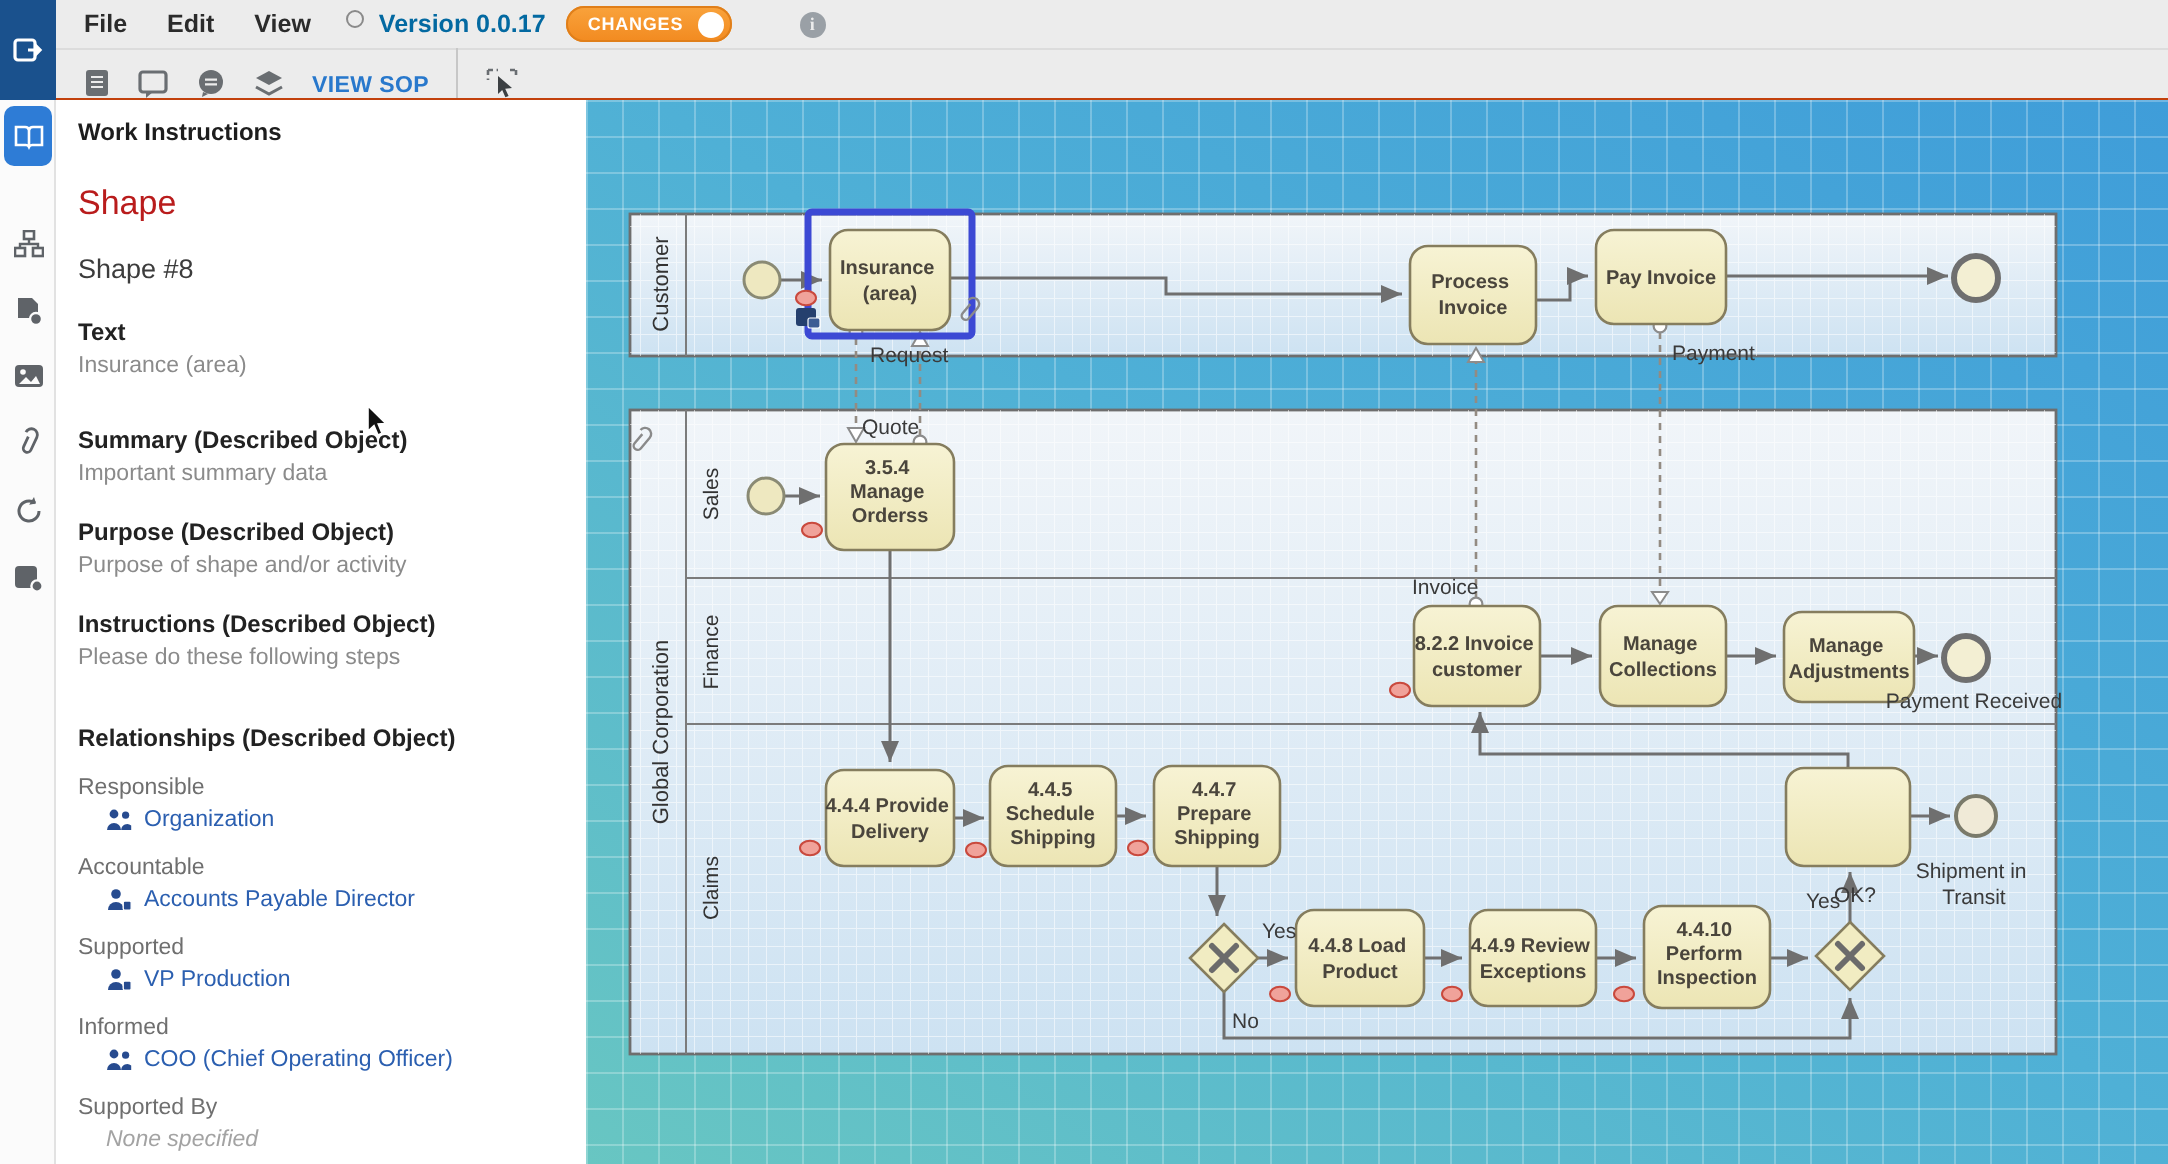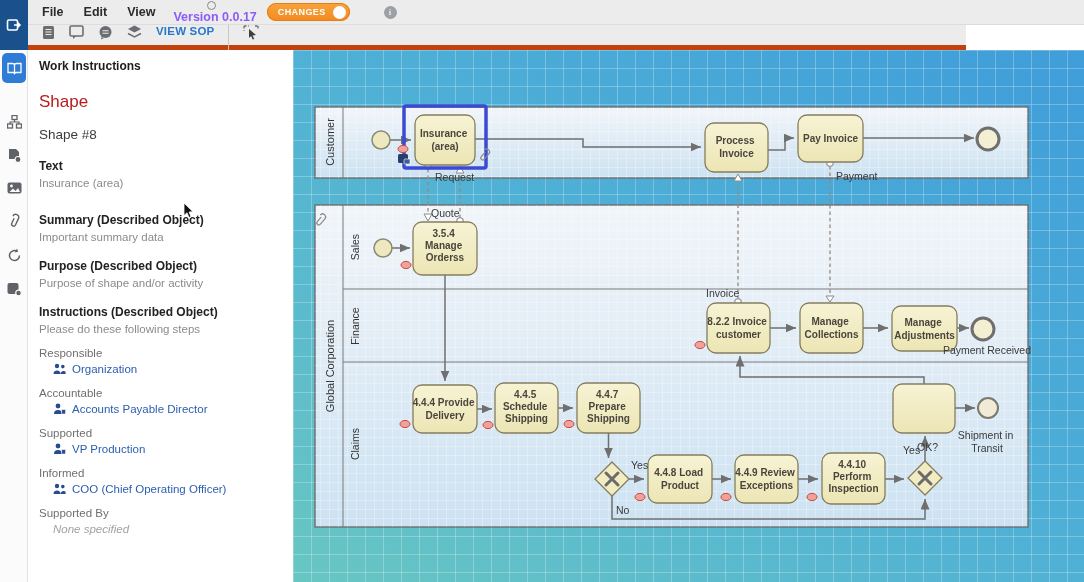--- a/index.html
+++ b/index.html
@@ -10,29 +10,29 @@
   .rail { position:absolute; left:0; top:0; width:28px; height:582px; background:#fbfbfb; border-right:1px solid #e2e2e2; z-index:5; }
   .rail-top { width:28px; height:50px; background:#1a518d; display:flex; align-items:center; justify-content:center; }
   .rail-active { position:absolute; left:2px; top:53px; width:24px; height:30px; background:#2e7cd6; border-radius:5px; display:flex; align-items:center; justify-content:center; }
   .rail-icons { position:absolute; left:0; top:95px; width:28px; display:flex; flex-direction:column; align-items:center; gap:19px; }
   .rail-icons svg { display:block; }
 
   
   .menubar { position:absolute; left:28px; top:0; width:1056px; height:25px; background:#ececec; border-bottom:1px solid #dcdcdc; display:flex; align-items:center; font-size:12.5px; color:#2b2b2b; }
   .menu-item { padding:0 10px; font-weight:bold; cursor:default; }
   .menu-item:first-child { padding-left:14px; }
-  .version-wrap { display:flex; align-items:center; margin-left:8px; font-weight:bold; color:#8b5cf6;flex-direction:column; }
+  .version-wrap { display:flex; align-items:flex-start; margin-left:8px; font-weight:bold; color:#0369a1; }
   .version-circle { width:9px; height:9px; border:1.5px solid #8a8a8a; border-radius:50%; margin-right:7px; background:#ececec; }
   .changes-pill { margin-left:10px; height:18px; background:linear-gradient(#f9a33c,#f28a20); border-radius:10px; display:flex; align-items:center; padding:0 4px 0 11px; box-shadow:inset 0 0 0 1px #e07f1a; }
   .changes-pill .lbl { color:#fff; font-size:9px; font-weight:bold; letter-spacing:.4px; margin-right:7px; }
   .changes-pill .knob { width:13px; height:13px; background:#fff; border-radius:50%; }
   .info-dot { margin-left:34px; width:13px; height:13px; border-radius:50%; background:#9aa0a6; color:#ececec; font-size:9px; font-weight:bold; display:flex; align-items:center; justify-content:center; font-family:"Liberation Serif", serif; }
 
   
-  .toolbar { position:absolute; left:28px; top:25px; width:938px; height:25px; background:#ececec; border-bottom:5px solid #c2410c; display:flex; align-items:flex-start; }
+  .toolbar { position:absolute; left:28px; top:25px; width:1056px; height:25px; background:#ececec; border-bottom:1px solid #c2410c; display:flex; align-items:flex-end; }
   .tb-icon { margin-left:14px; display:flex; align-items:center; }
   .viewsop { margin-left:14px; color:#2878cc; font-size:11.5px; font-weight:bold; letter-spacing:.2px; cursor:pointer; }
   .tb-divider { width:1px; height:25px; background:#c7c7c7; margin-left:14px; }
 
   
   .panel { position:absolute; left:28px; top:50px; width:265px; height:532px; background:#fff; z-index:4; padding:9px 12px 0 11px; overflow:hidden; }
   .p-title { font-size:12px; font-weight:bold; color:#1d1d1d; }
   .p-sub { font-size:10.5px; color:#9a9a9a; margin-top:4px; }
   .p-shape-h { font-size:17px; color:#b91c1c; margin-top:19px; }
   .p-shape-v { font-size:13.5px; color:#3c3c3c; margin-top:15px; }
@@ -178,20 +178,21 @@
     <div class="p-lbl">Text</div>
     <div class="p-val">Insurance (area)</div>
 
     <div class="p-sec-lbl" style="margin-top:24px">Summary (Described Object)</div>
     <div class="p-val">Important summary data</div>
     <div class="p-sec-lbl">Purpose (Described Object)</div>
     <div class="p-val">Purpose of shape and/or activity</div>
     <div class="p-sec-lbl">Instructions (Described Object)</div>
     <div class="p-val">Please do these following steps</div>
 
+    <div class="p-rel-h">Relationships (Described Object)</div>
 
     <div class="p-role">Responsible</div>
     <div class="p-link">
       <svg width="13" height="12" viewBox="0 0 13 12">
         <circle cx="4" cy="3" r="2.2" fill="#274b8f"></circle>
           <path d="M0.5 11 a3.5 3.5 0 0 1 7 0 z" fill="#274b8f"></path>
         <circle cx="9.8" cy="3.6" r="1.8" fill="#274b8f"></circle>
           <path d="M7.6 11 a3 3 0 0 1 5 -2.2 V11 z" fill="#274b8f"></path>
       </svg>
       <span>Organization</span>

